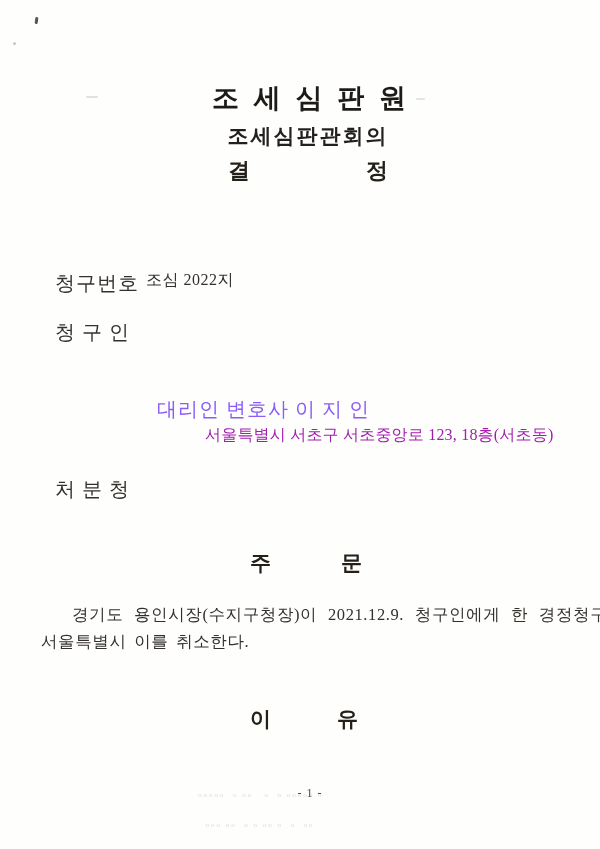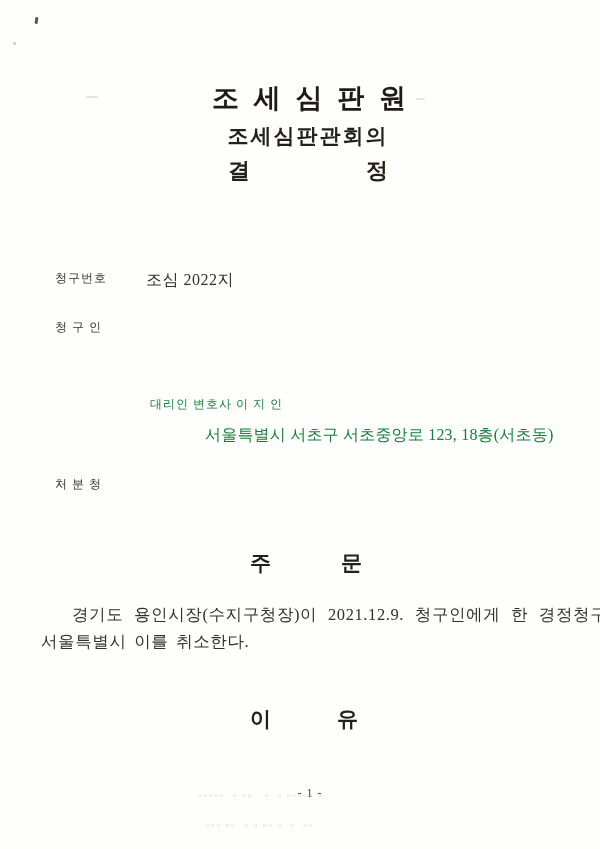--- a/index.html
+++ b/index.html
@@ -46,36 +46,36 @@
     font-weight: bold;
     color: #242019;
   }
   .decision-heading { left: 228px; top: 156px; width: 160px; font-size: 22px; }
   .order-heading    { left: 250px; top: 549px; width: 112px; font-size: 21px; }
   .reason-heading   { left: 250px; top: 705px; width: 108px; font-size: 21px; }
 
   
   .field-label {
     left: 55px;
-    font-size: 12px;
+    font-size: 20px;
     letter-spacing: 1px;
     white-space: pre;
     color: #34302d;
   }
   .field-value {
     left: 146px;
     font-size: 16px;
     letter-spacing: 0.5px;
     white-space: pre;
     color: #34302d;
   }
   .row-reqno   { top: 270px; }
   .row-claimant{ top: 319px; font-family: Liberation Serif, serif; }
-  .agent-line  { left: 150px; top: 396px; font-size: 12px; letter-spacing: 1px; white-space: pre; color: #15803d; }
-  .agent-addr  { left: 205px; top: 425px; font-size: 16px; letter-spacing: 0.2px; white-space: pre; color: #15803d; }
+  .agent-line  { left: 157px; top: 396px; font-size: 20px; letter-spacing: 1px; white-space: pre; color: #8b5cf6; }
+  .agent-addr  { left: 205px; top: 425px; font-size: 16px; letter-spacing: 0.2px; white-space: pre; color: #a21caf; }
   .row-agency  { top: 476px; }
 
   
   .order-body {
     left: 41px; top: 601px; width: 524px;
     font-size: 16.5px;
     line-height: 27px;
     color: #332f2c;
   }
   .order-body .line1 {

